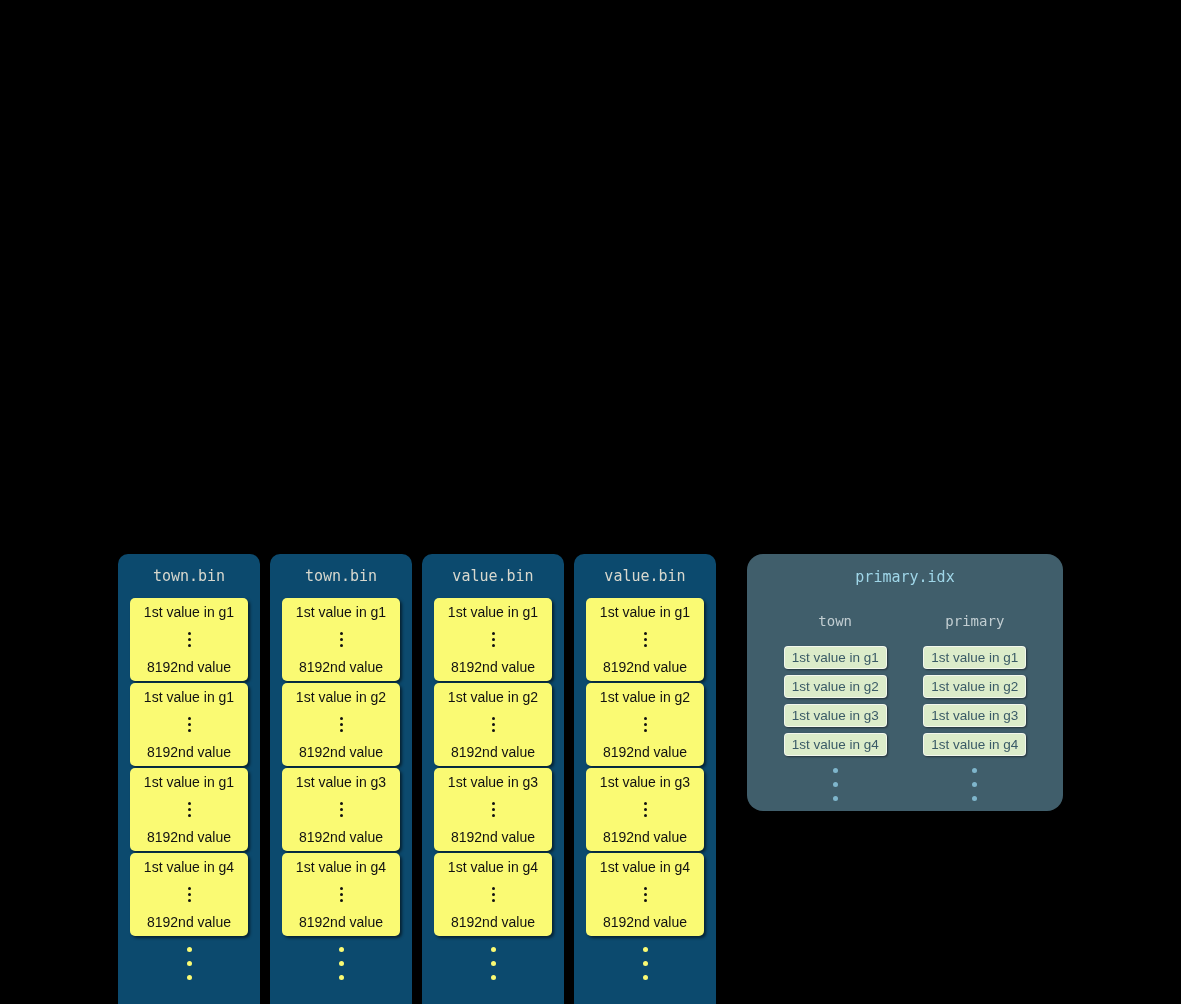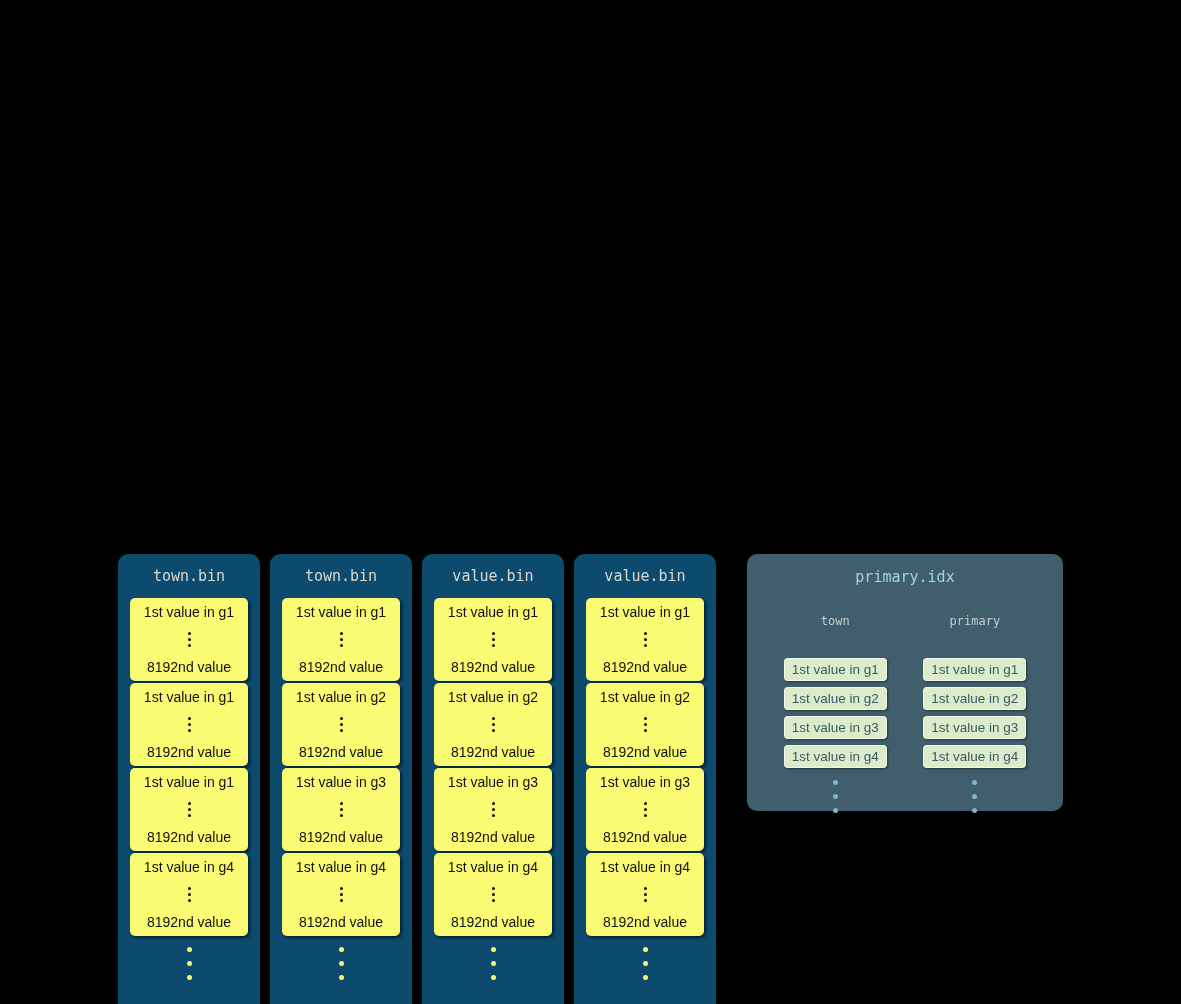--- a/index.html
+++ b/index.html
@@ -66,40 +66,40 @@
   .col-ellipsis i { display: block; width: 5px; height: 5px; border-radius: 50%; background: #fafa73; }
 
   
   .idx-panel {
     position: absolute;
     left: 747px;
     top: 554px;
     width: 316px;
     height: 257px;
     background: #405e6b;
-    border-radius: 10px;
+    border-radius: 16px;
     padding-top: 14px;
   }
   .idx-title {
     text-align: center;
     font-family: "DejaVu Sans Mono", monospace;
     font-size: 15px;
     line-height: 18px;
     color: #9fd6e8;
     margin-bottom: 26px;
     white-space: nowrap;
   }
   .idx-columns { display: flex; justify-content: space-evenly; }
   .idx-col { display: flex; flex-direction: column; align-items: center; }
   .idx-header {
     font-family: "DejaVu Sans Mono", monospace;
-    font-size: 12px;
+    font-size: 14px;
     line-height: 18px;
     color: #c2ced2;
-    margin-bottom: 28px;
+    margin-bottom: 16px;
   }
   .chip {
     background: #dcecca;
     color: #3a5a66;
     font-size: 13.5px;
     line-height: 17px;
     padding: 2px 7px;
     border-radius: 4px;
     border: 1px solid rgba(255,255,255,0.65);
     margin-bottom: 6px;

